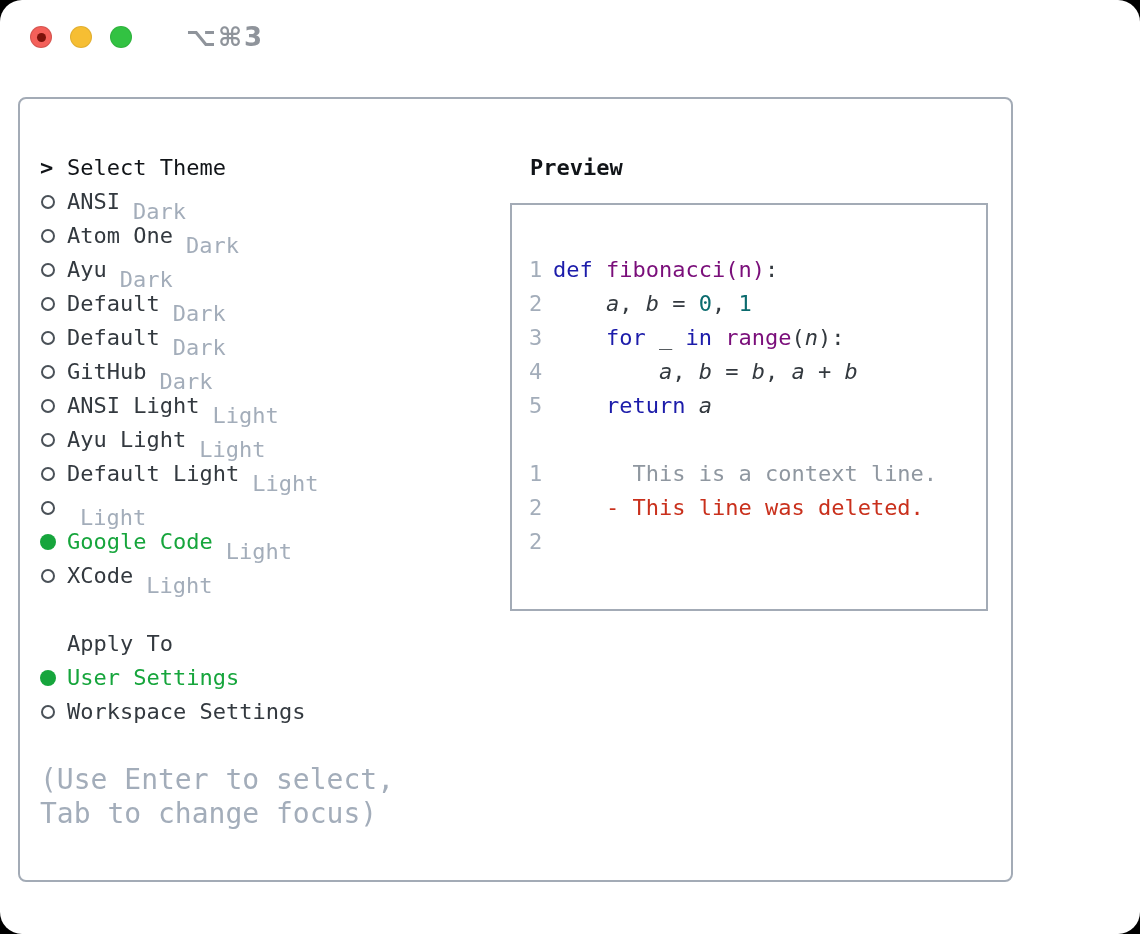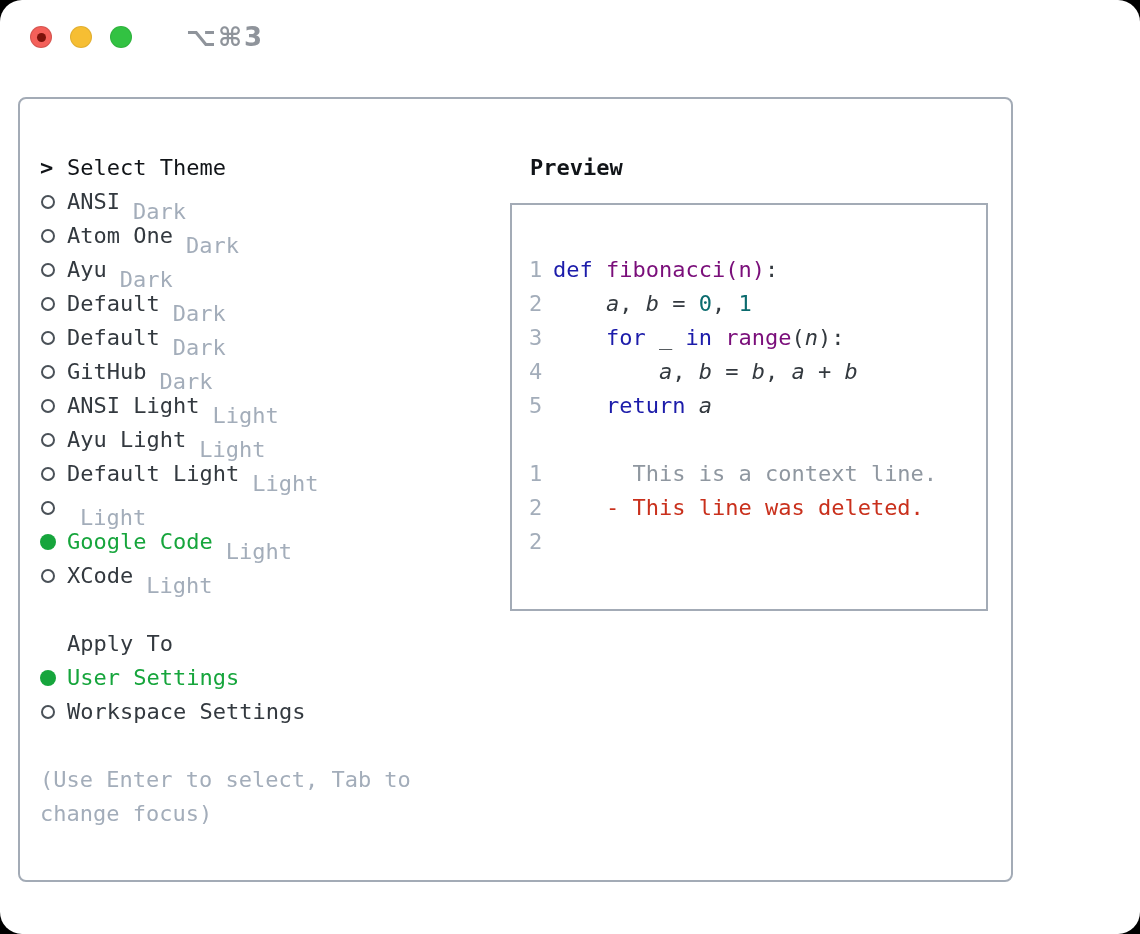--- a/index.html
+++ b/index.html
@@ -70,21 +70,21 @@
   }
   .header-text{font-weight:400;color:var(--c-heading,#111418);text-align:center;}
   .t-name{color:var(--c-dark,#33393f);}
   .theme-item.selected .t-name{color:var(--c-accent,#16a53c);}
   .t-variant{color:var(--c-muted,#a3adba);margin-left:13px;margin-top:20px;}
   .apply-text{color:var(--c-dark,#1a1d21);}
   .apply-item .t-name{color:var(--c-dark,#33393f);}
   .apply-item.selected .t-name{color:var(--c-accent,#16a53c);}
   .hint{
     width:398px;
-    font-size:22px;line-height:34px;
+    font-size:28px;line-height:34px;
     color:var(--c-muted,#a3adba);
     white-space:normal;
   }
   
   .preview-header{
     position:absolute;left:510px;top:52px;height:34px;line-height:34px;
     font-size:22px;font-weight:700;color:var(--c-heading,#111418);
   }
   .preview-box{
     position:absolute;left:490px;top:104px;

